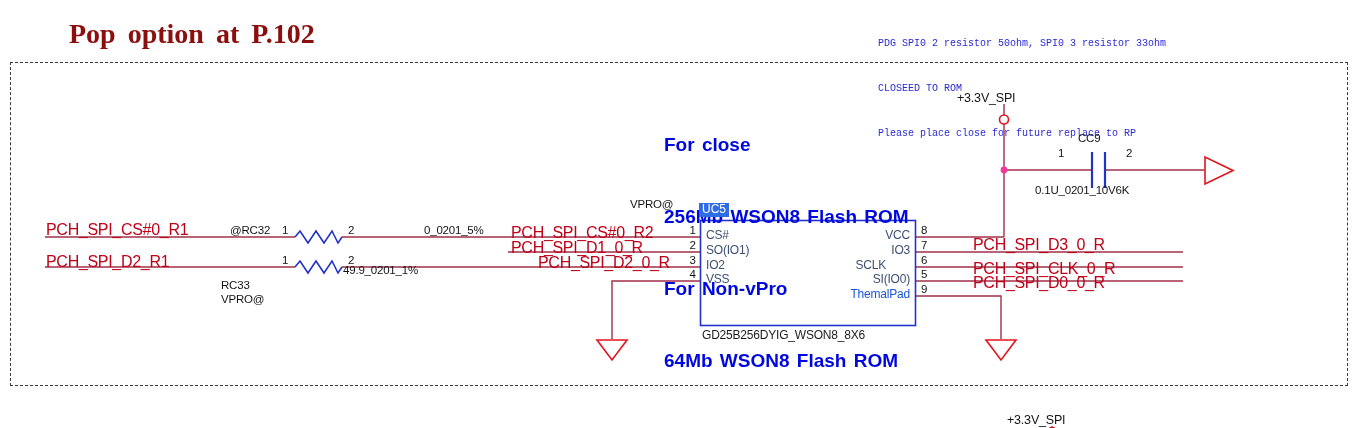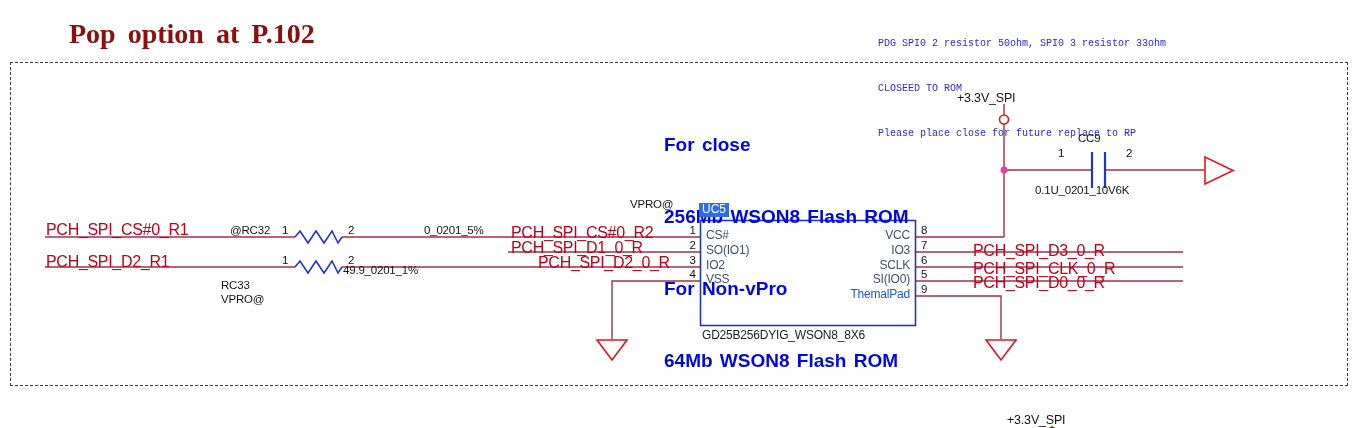--- a/index.html
+++ b/index.html
@@ -115,32 +115,32 @@
   <div class="t ref-hl" style="left:699px;top:203px;">UC5</div>
   <div class="t partno" style="left:702px;top:329px;">GD25B256DYIG_WSON8_8X6</div>
 
   <div class="t pinname" style="left:706px;top:229px;">CS#</div>
   <div class="t pinname" style="left:706px;top:244px;">SO(IO1)</div>
   <div class="t pinname" style="left:706px;top:259px;">IO2</div>
   <div class="t pinname" style="left:706px;top:273px;">VSS</div>
 
   <div class="t pinname" style="right:448px;top:229px;text-align:right;">VCC</div>
   <div class="t pinname" style="right:448px;top:244px;text-align:right;">IO3</div>
-  <div class="t pinname" style="right:448px;top:259px;text-align:right;">SCLK</div>
+  <div class="t pinname" style="right:472px;top:259px;text-align:right;">SCLK</div>
   <div class="t pinname" style="right:448px;top:273px;text-align:right;">SI(IO0)</div>
   <div class="t pinname pinblue" style="right:448px;top:288px;text-align:right;">ThemalPad</div>
 
   <div class="t pinnum" style="right:662px;top:224px;">1</div>
   <div class="t pinnum" style="right:662px;top:239px;">2</div>
   <div class="t pinnum" style="right:662px;top:254px;">3</div>
   <div class="t pinnum" style="right:662px;top:268px;">4</div>
 
   <div class="t pinnum" style="left:921px;top:224px;">8</div>
   <div class="t pinnum" style="left:921px;top:239px;">7</div>
   <div class="t pinnum" style="left:921px;top:254px;">6</div>
   <div class="t pinnum" style="left:921px;top:268px;">5</div>
   <div class="t pinnum" style="left:921px;top:283px;">9</div>
 
-  <div class="t net" style="left:973px;top:242px;">PCH_SPI_D3_0_R</div>
+  <div class="t net" style="left:973px;top:236px;">PCH_SPI_D3_0_R</div>
   <div class="t net" style="left:973px;top:260px;">PCH_SPI_CLK_0_R</div>
   <div class="t net" style="left:973px;top:274px;">PCH_SPI_D0_0_R</div>
 
 </div>
 
 </body></html>

